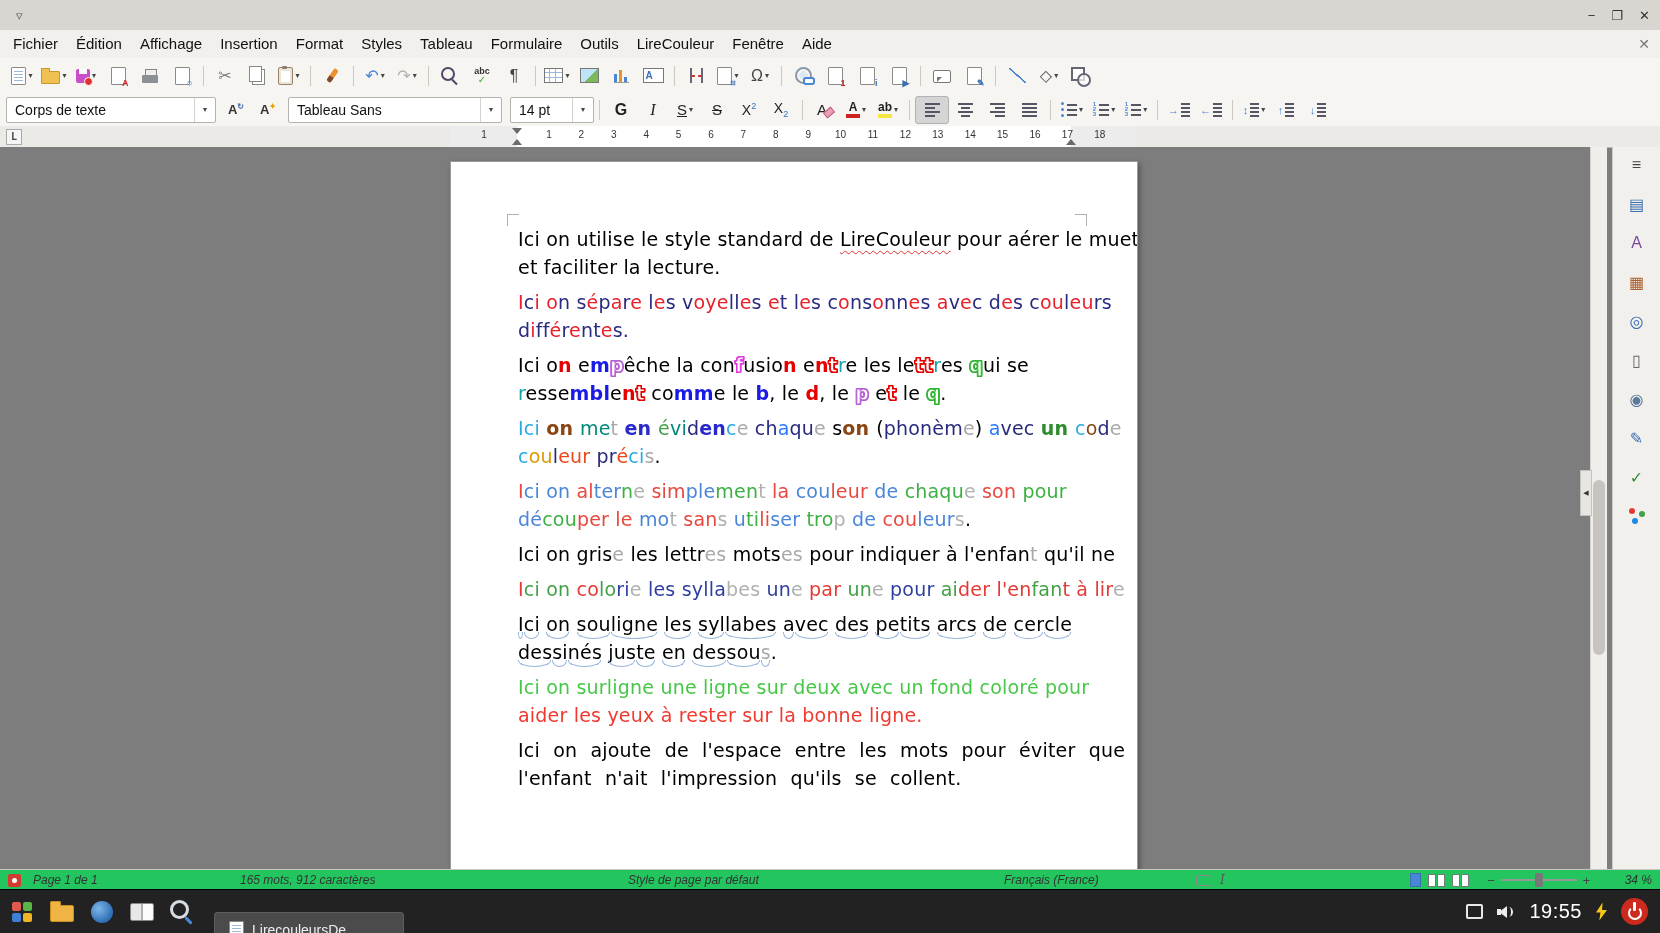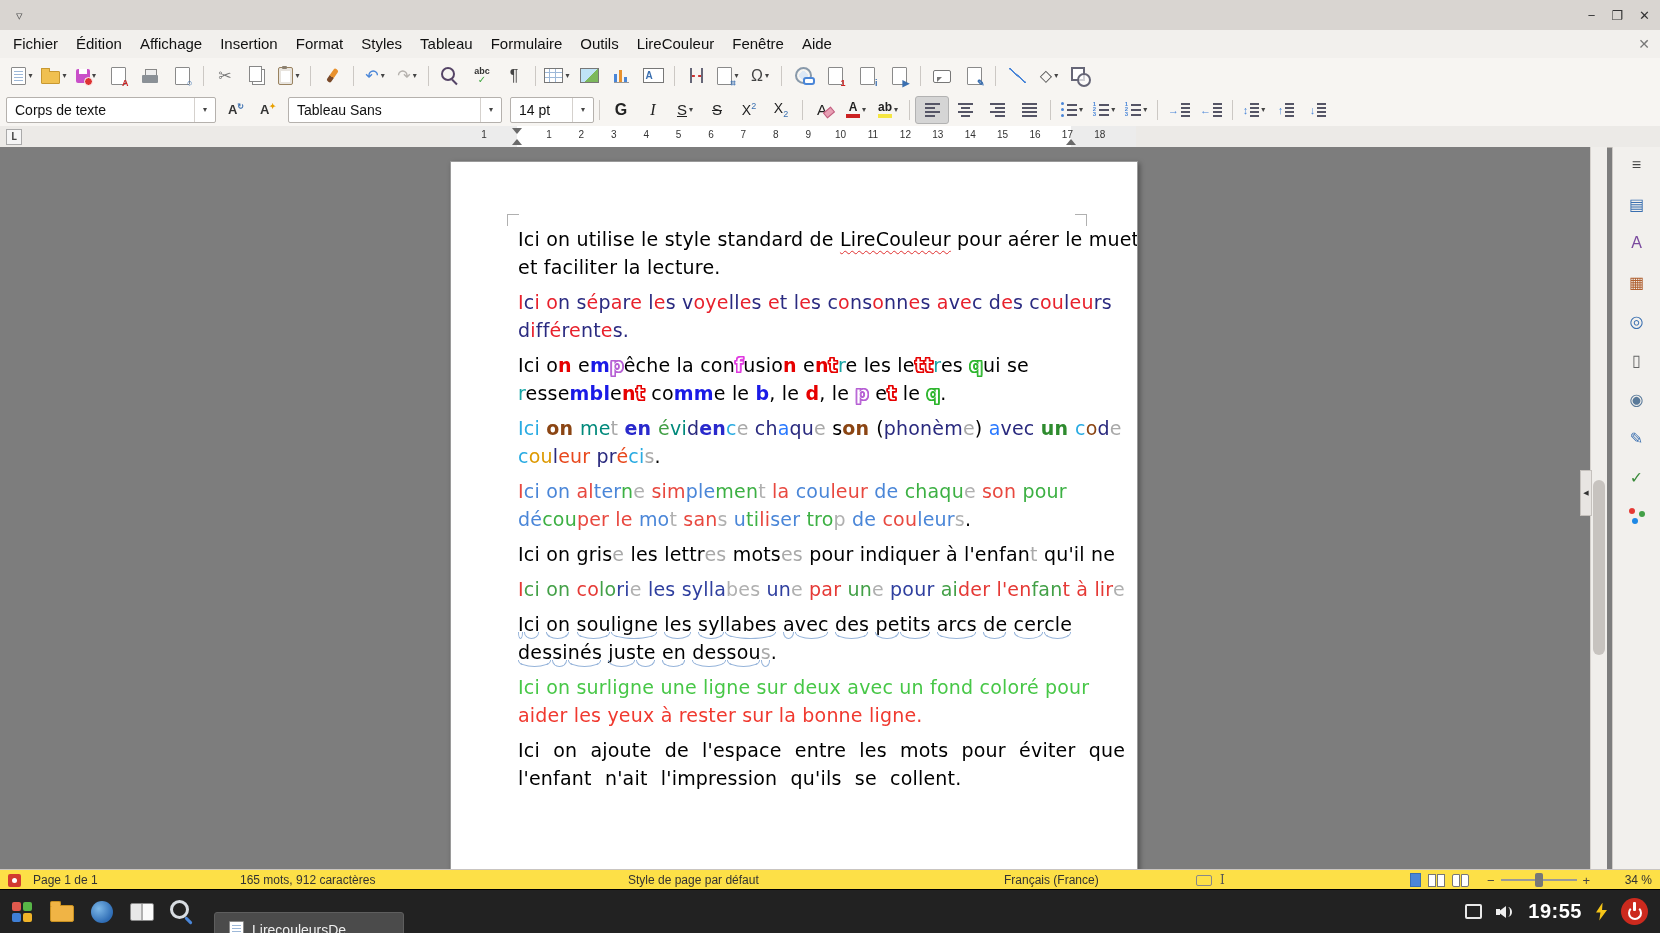--- a/index.html
+++ b/index.html
@@ -136,22 +136,22 @@
     display:flex;align-items:center;justify-content:center;font-size:7px;color:#333;}
   .sidebar{position:absolute;left:1612px;right:0;top:147px;bottom:63px;background:#f2f0ed;border-left:1px solid #cfcbc7;
     display:flex;flex-direction:column;align-items:center;padding-top:6px;gap:15px;}
   .sb-ic{width:26px;height:24px;display:flex;align-items:center;justify-content:center;font-size:16px;border-radius:3px;}
   .lcdots{width:16px;height:16px;position:relative;}
   .lcdots i{position:absolute;width:6px;height:6px;border-radius:50%;display:block;}
   .lcdots i:nth-child(1){background:#e53935;left:0;top:0;}
   .lcdots i:nth-child(2){background:#43a047;right:0;top:3px;}
   .lcdots i:nth-child(3){background:#1e88e5;left:3px;bottom:0;}
   
-  .statusbar{position:absolute;left:0;right:0;bottom:43px;height:20px;background:#fde047;border-top:1px solid #c9c5c1;
-    font-size:12px;color:#333;}
+  .statusbar{position:absolute;left:0;right:0;bottom:43px;height:20px;background:#22c55e;border-top:1px solid #c9c5c1;
+    font-size:12px;color:#333;font-style:italic;}
   .statusbar .zone{position:absolute;top:0;height:20px;display:flex;align-items:center;}
   .unsaved{width:13px;height:13px;background:#d23b30;border-radius:2px;position:relative;}
   .unsaved:after{content:"";position:absolute;left:4px;top:4px;width:5px;height:5px;background:#fff;border-radius:50%;}
   .selbox{width:14px;height:9px;border:1px solid #888;border-radius:2px;}
   .ibeam{color:#555;font-size:12px;font-family:"DejaVu Serif",serif;}
   .vl{display:flex;gap:7px;align-items:center;}
   .vl .one{width:9px;height:12px;background:#4a86d8;border:1px solid #3a6fb0;}
   .vl .two,.vl .book{display:flex;gap:1px;}
   .vl .two i,.vl .book i{width:6px;height:11px;border:1px solid #777;background:#fff;display:block;}
   .vl .book i{border-radius:0 2px 2px 0;}
@@ -176,21 +176,21 @@
   .tkmag:after{content:"";position:absolute;right:-7px;bottom:-6px;width:9px;height:3px;background:#4a86d8;transform:rotate(45deg);border-radius:2px;}
   .taskbtn{margin-left:14px;height:34px;background:#4b4b4b;border:1px solid #5e5e5e;border-radius:3px;
     display:flex;align-items:center;gap:8px;padding:0 14px;min-width:160px;margin-top:36px;}
   .taskbtn .lbl{color:#f0f0f0;font-size:14px;}
   .tray{margin-left:auto;display:flex;align-items:center;gap:14px;padding-right:12px;}
   .trayicon{width:13px;height:11px;border:2px solid #e8e8e8;border-radius:2px;background:transparent;}
   .spk{position:relative;width:18px;height:16px;}
   .spk:before{content:"";position:absolute;left:0;top:5px;width:4px;height:6px;background:#eee;}
   .spk:after{content:"";position:absolute;left:2px;top:2px;border:6px solid transparent;border-right:8px solid #eee;border-left:0;}
   .spk .wv{position:absolute;right:2px;top:3px;width:7px;height:10px;border-right:2px solid #eee;border-radius:50%;}
-  .clock{color:#fff;font-weight:700;font-size:20px;letter-spacing:.5px;}
+  .clock{color:#fff;font-weight:400;font-size:20px;letter-spacing:.5px;}
   .bolt{width:11px;height:18px;background:#f5c518;clip-path:polygon(60% 0,0 55%,40% 55%,30% 100%,100% 42%,55% 42%);}
   .pwr{width:27px;height:27px;border-radius:50%;background:#cc2a1e;position:relative;}
   .pwr:before{content:"";position:absolute;left:7px;top:8px;width:10px;height:10px;border:2.5px solid #fff;border-radius:50%;border-top-color:transparent;}
   .pwr:after{content:"";position:absolute;left:12px;top:4px;width:2.5px;height:9px;background:#fff;border-radius:1px;}
 </style>
 </head>
 <body>
 
 <div id="app">
 

